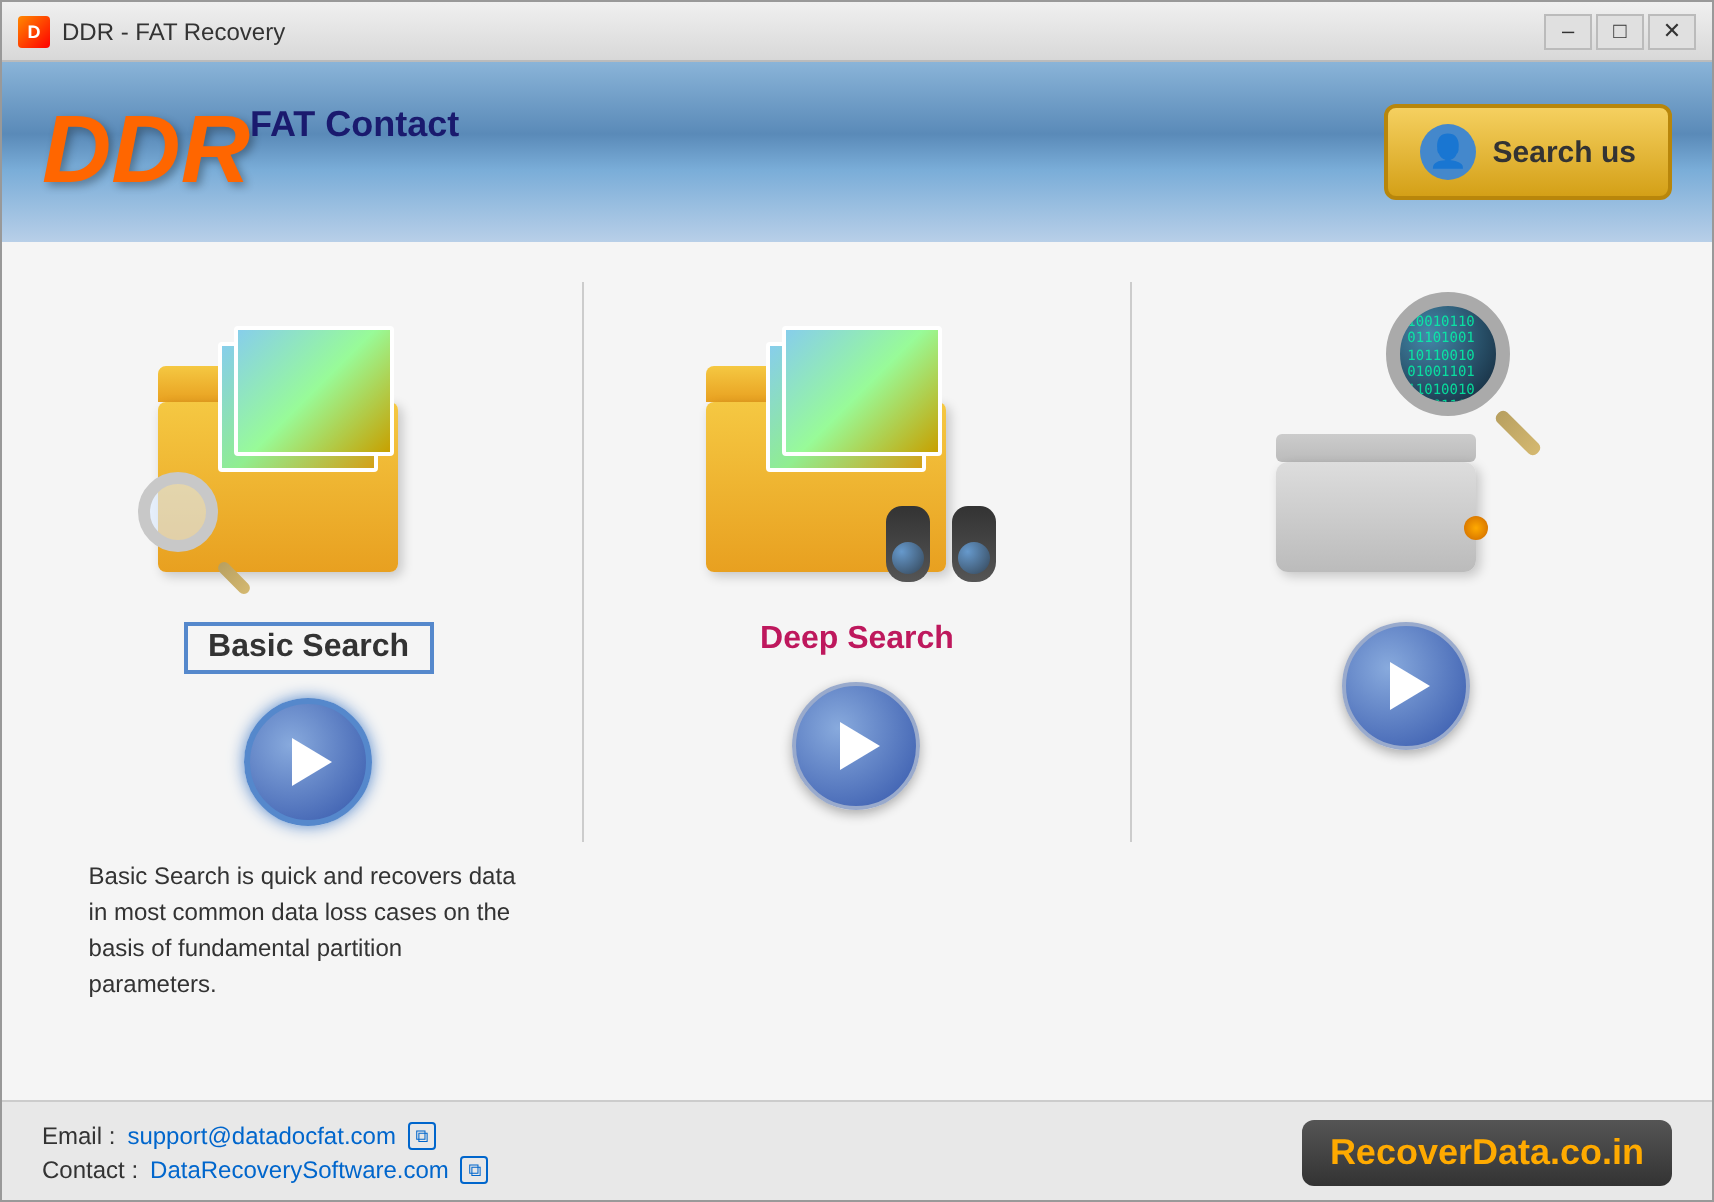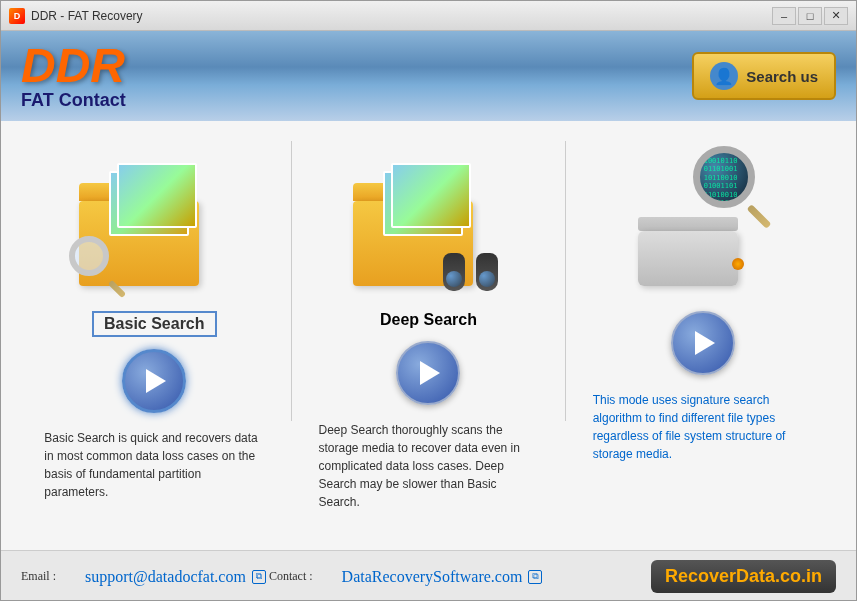--- a/index.html
+++ b/index.html
@@ -63,21 +63,20 @@
       background: linear-gradient(to bottom, #8ab4d8 0%, #5a8ab8 40%, #7aadd8 60%, #b8cfe8 100%);
       height: 90px;
       display: flex;
       align-items: center;
       justify-content: space-between;
       padding: 10px 20px;
       position: relative;
     }
     .header-logo {
       display: flex;
-      flex-direction: column;
     }
     .logo-ddr {
       font-size: 48px;
       font-weight: bold;
       color: #ff6600;
       text-shadow: 2px 2px 4px rgba(0,0,0,0.3);
       line-height: 1;
       font-style: italic;
     }
     .logo-subtitle {
@@ -304,21 +303,21 @@
       border-radius: 3px;
       position: absolute;
       bottom: 6px;
       right: 0;
       transform: rotate(45deg);
     }
 
     .search-title {
       font-size: 16px;
       font-weight: bold;
-      color: #000000;
+      color: #be185d;
       margin-bottom: 12px;
       text-align: center;
     }
     .search-title.selected {
       border: 2px solid #5588cc;
       padding: 2px 10px;
       color: #333;
     }
 
     .play-btn-container {
@@ -360,36 +359,34 @@
       background: #e8e8e8;
       height: 52px;
       border-top: 1px solid #ccc;
       display: flex;
       align-items: center;
       justify-content: space-between;
       padding: 0 20px;
     }
     .footer-links {
       display: flex;
-      flex-direction: row;
+      flex-direction: column;
       gap: 3px;
-      font-family: Liberation Serif, serif;
     }
     .footer-link-row {
       display: flex;
       align-items: center;
       gap: 6px;
       font-size: 12px;
       color: #333;
     }
     .footer-link {
       color: #0066cc;
       text-decoration: none;
-      font-size: 16px;
-      margin-left: 23px;
+      font-size: 12px;
     }
     .link-icon {
       width: 14px;
       height: 14px;
       border: 1px solid #0066cc;
       border-radius: 2px;
       display: flex;
       align-items: center;
       justify-content: center;
       color: #0066cc;
@@ -478,21 +475,20 @@
           <div class="bino-right">
             <div class="bino-lens-r"></div>
           </div>
         </div>
       </div>
     </div>
     <div class="search-title">Deep Search</div>
     <div class="play-btn-container">
       <div class="play-triangle"></div>
     </div>
-    <div class="search-desc">Deep Search thoroughly scans the storage media to recover data even in complicated data loss cases. Deep Search may be slower than Basic Search.</div>
   </div>
 
   <div class="divider"></div>
 
   <div class="search-option">
     <div class="search-icon-img">
       <div class="disk-illustration">
         <div class="disk-top"></div>
         <div class="disk-body">
           <div class="disk-light"></div>
@@ -501,21 +497,20 @@
           <div class="disk-mag-circle">
             <div class="disk-mag-binary">10010110<br>01101001<br>10110010<br>01001101<br>11010010<br>00101101</div>
           </div>
           <div class="disk-mag-handle"></div>
         </div>
       </div>
     </div>
     <div class="play-btn-container">
       <div class="play-triangle"></div>
     </div>
-    <div class="search-desc blue">This mode uses signature search algorithm to find different file types regardless of file system structure of storage media.</div>
   </div>
 
 </div>
 
 <div class="footer">
   <div class="footer-links">
     <div class="footer-link-row">
       <span>Email :</span>
       <a class="footer-link" href="#">support@datadocfat.com</a>
       <div class="link-icon">⧉</div>

